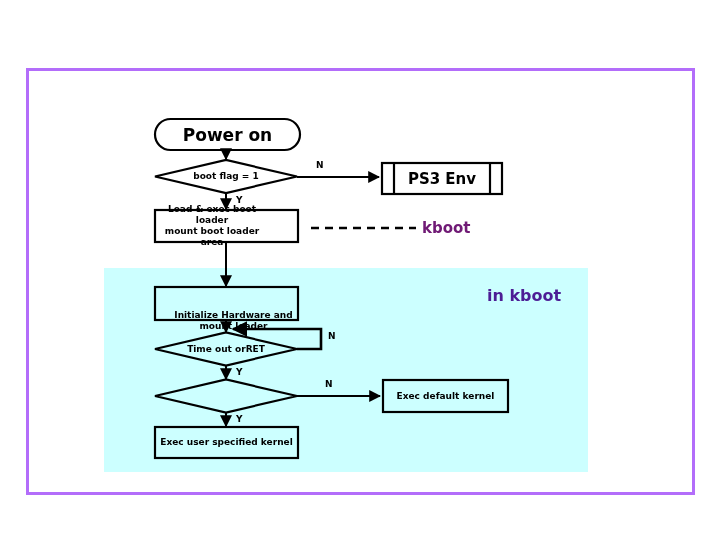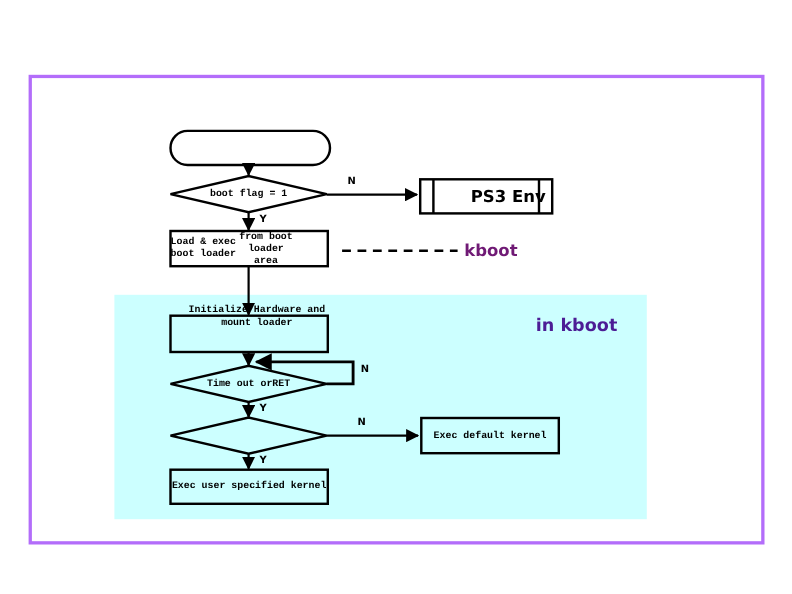--- a/index.html
+++ b/index.html
@@ -56,21 +56,20 @@
     font-weight: bold;
     pointer-events: none;
   }
   .lbl-powon {
     font-size: 17px;
     letter-spacing: 0px;
   }
   .lbl-small {
     font-size: 9px;
     line-height: 11px;
-    font-family: Liberation Mono, monospace;
   }
   .lbl-med {
     font-size: 15px;
   }
   .branch-letter {
     position: absolute;
     font-size: 9px;
     font-weight: bold;
     color: #000000;
   }
@@ -142,31 +141,32 @@
 
     <line x1="297" y1="396" x2="380" y2="396" stroke="#000000" stroke-width="2" marker-end="url(#arrow)"></line>
 
     <line x1="226" y1="412.5" x2="226" y2="426" stroke="#000000" stroke-width="2" marker-end="url(#arrow)"></line>
 
     <rect x="383" y="380" width="125" height="32" fill="#ccffff" stroke="#000000" stroke-width="2.2"></rect>
 
     <rect x="155" y="427" width="143" height="31" fill="#ccffff" stroke="#000000" stroke-width="2.2"></rect>
   </svg>
 
+  <div class="node-label lbl-powon" style="left:155px; top:119px; width:145px; height:31px;">Power on</div>
 
   <div class="node-label lbl-small" style="left:155px; top:160px; width:142px; height:33px;">boot flag = 1</div>
 
-  <div class="node-label lbl-small" style="left:155px; top:210px; width:114px; height:32px; flex-direction:row;">
+  <div class="node-label lbl-small" style="left:155px; top:210px; width:114px; height:32px; flex-direction:column;">
     <span>Load &amp; exec boot loader</span>
-    <span>from boot loader area</span>
+    <span>mount boot loader area</span>
   </div>
 
-  <div class="node-label lbl-med" style="left:394px; top:163px; width:96px; height:31px;padding-left:20px;">PS3 Env</div>
+  <div class="node-label lbl-med" style="left:394px; top:163px; width:96px; height:31px;">PS3 Env</div>
 
-  <div class="node-label lbl-small" style="left:155px; top:271px; width:157px; height:33px; flex-direction:column;">
+  <div class="node-label lbl-small" style="left:155px; top:304px; width:157px; height:33px; flex-direction:column;">
     <span>Initialize Hardware and</span>
     <span>mount loader</span>
   </div>
 
   <div class="node-label lbl-small" style="left:155px; top:333px; width:142px; height:33px; flex-direction:row;">
     <span>Time out or</span>
     <span>RET</span>
   </div>
 
 

